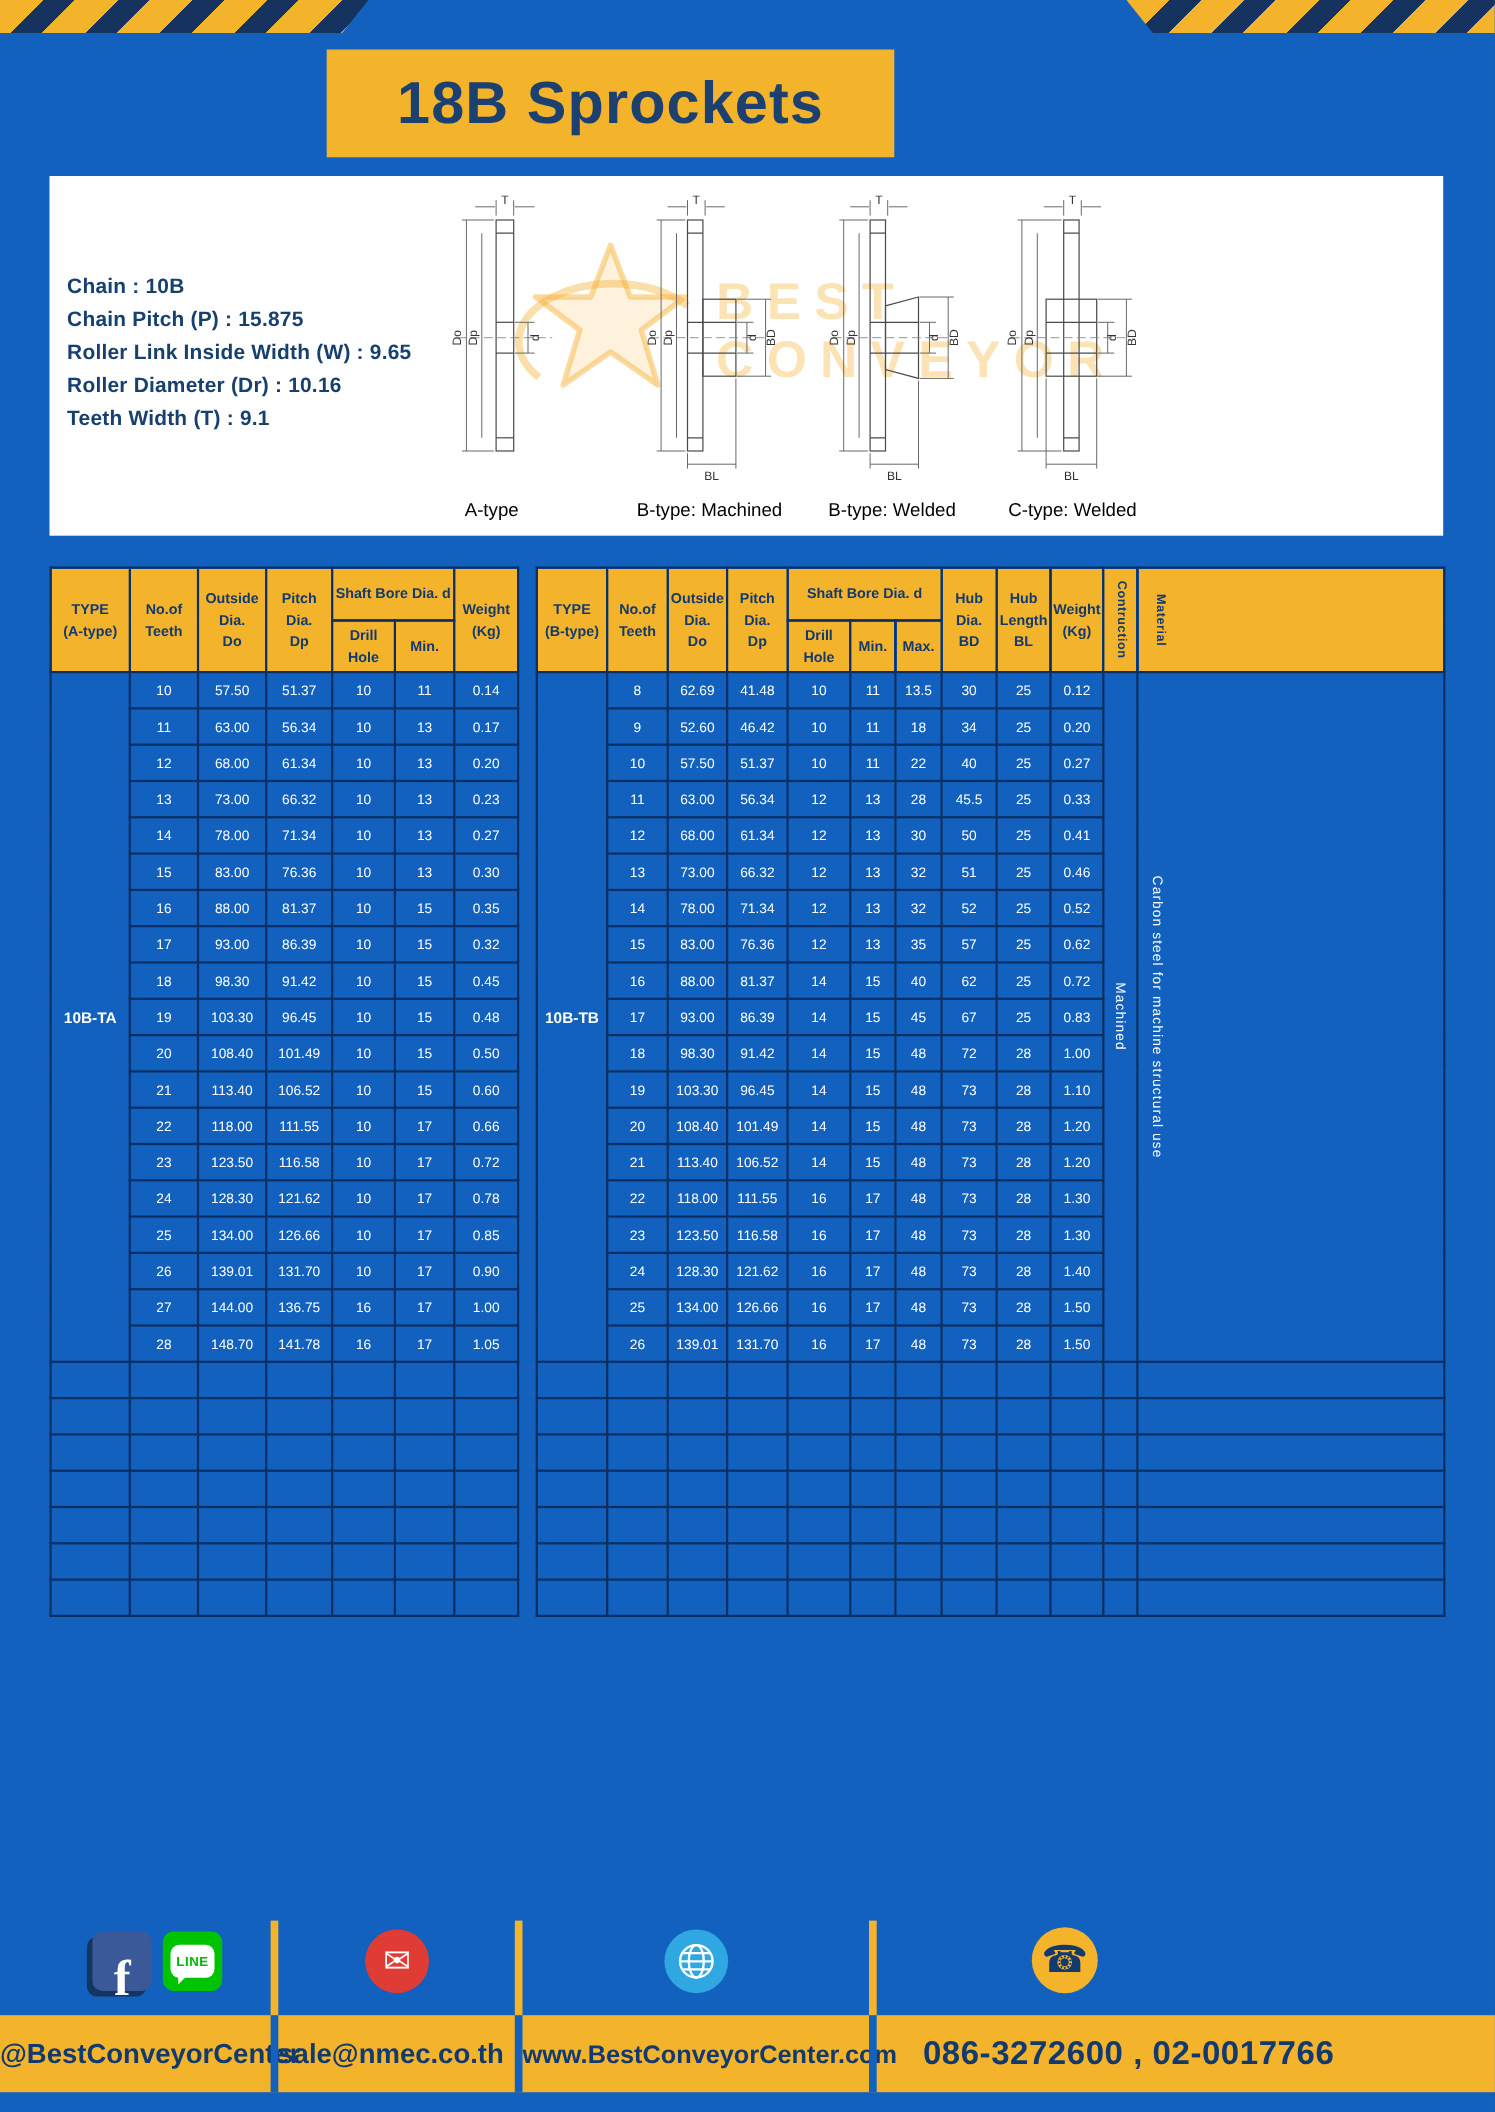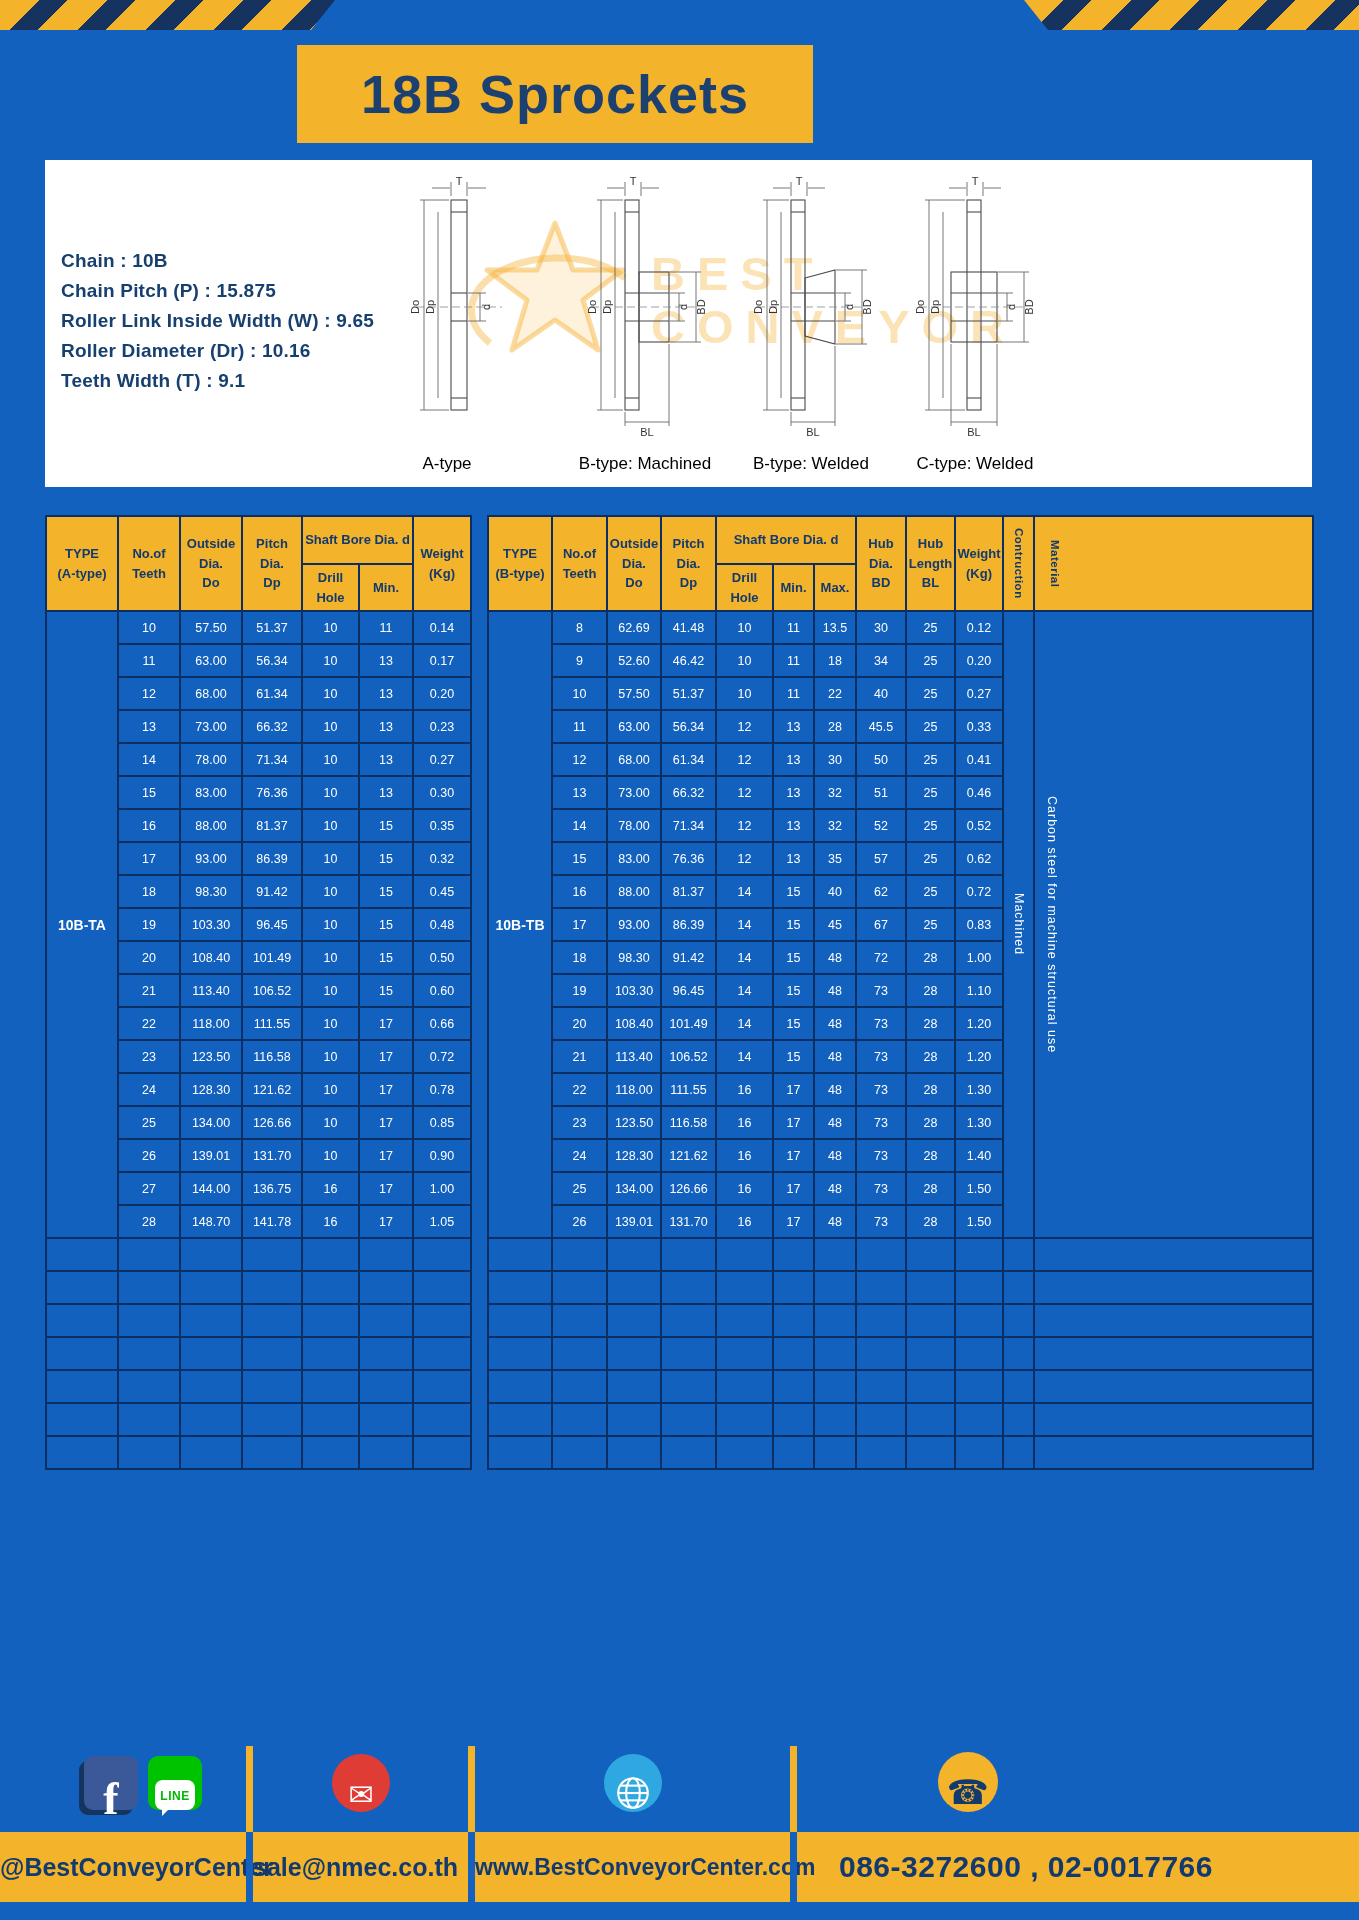--- a/index.html
+++ b/index.html
@@ -48,21 +48,21 @@
   .tbl tbody td { color:#ffffff; font-size:12.5px; text-align:center; vertical-align:middle;
     height:33px; padding:0; }
   .tbl .type-cell { font-size:14px; font-weight:700;margin-left:28px; }
   .vtext { writing-mode:vertical-rl; white-space:nowrap; letter-spacing:1px; font-size:12.5px; margin:0 auto; }
   .tbl thead .vtext { font-size:11.5px; letter-spacing:0.5px; color:#123A6E; font-weight:700; }
   .vtext-left { margin-left:10px; margin-right:auto; }
 
   
   .footer { position:absolute; left:0; top:1740px; width:1359px; height:180px; }
   .fsep { position:absolute; top:6px; width:7px; height:86px; background:#F3B32B; }
-  .ficon { position:absolute; display:flex; align-items:flex-end; justify-content:center; }
+  .ficon { position:absolute; display:flex; align-items:center; justify-content:center; }
   .icon-fb { left:84px; top:16px; width:54px; height:54px; background:#3B5998; border-radius:9px;
     box-shadow:-5px 5px 0 #14355F; align-items:flex-end; }
   .fb-f { color:#fff; font-weight:700; font-size:46px; font-family:"Liberation Serif",serif;
     line-height:1; margin-bottom:-12px; }
   .icon-line { left:148px; top:16px; width:54px; height:54px; background:#00C300; border-radius:10px; }
   .line-bubble { position:relative; background:#fff; border-radius:8px; padding:6px 5px; }
   .line-bubble span { color:#00B900; font-weight:800; font-size:12px; letter-spacing:0.5px; }
   .line-bubble::after { content:''; position:absolute; left:7px; bottom:-6px; width:0; height:0;
     border-style:solid; border-width:7px 7px 0 0; border-color:#fff transparent transparent transparent; }
   .icon-mail { left:332px; top:14px; width:58px; height:58px; background:#E03C36; border-radius:50%; }

